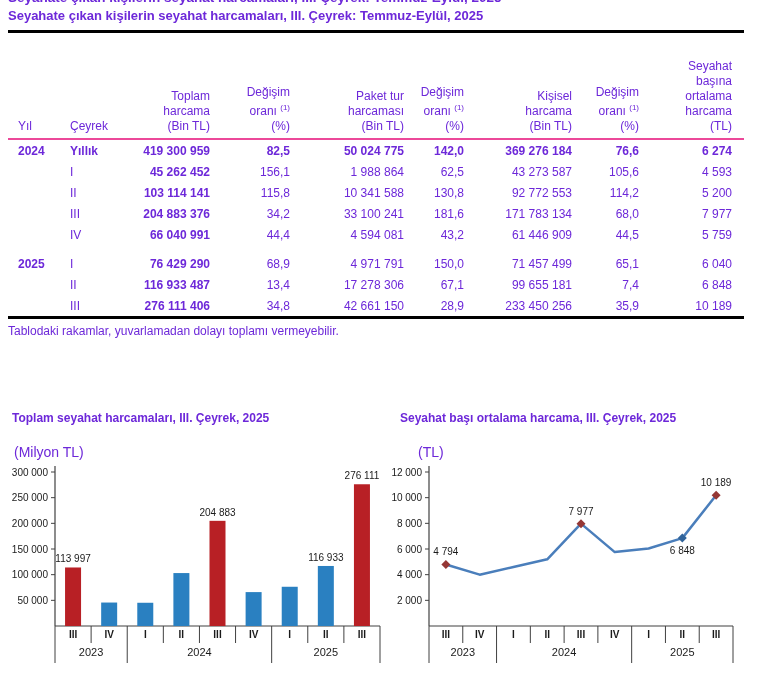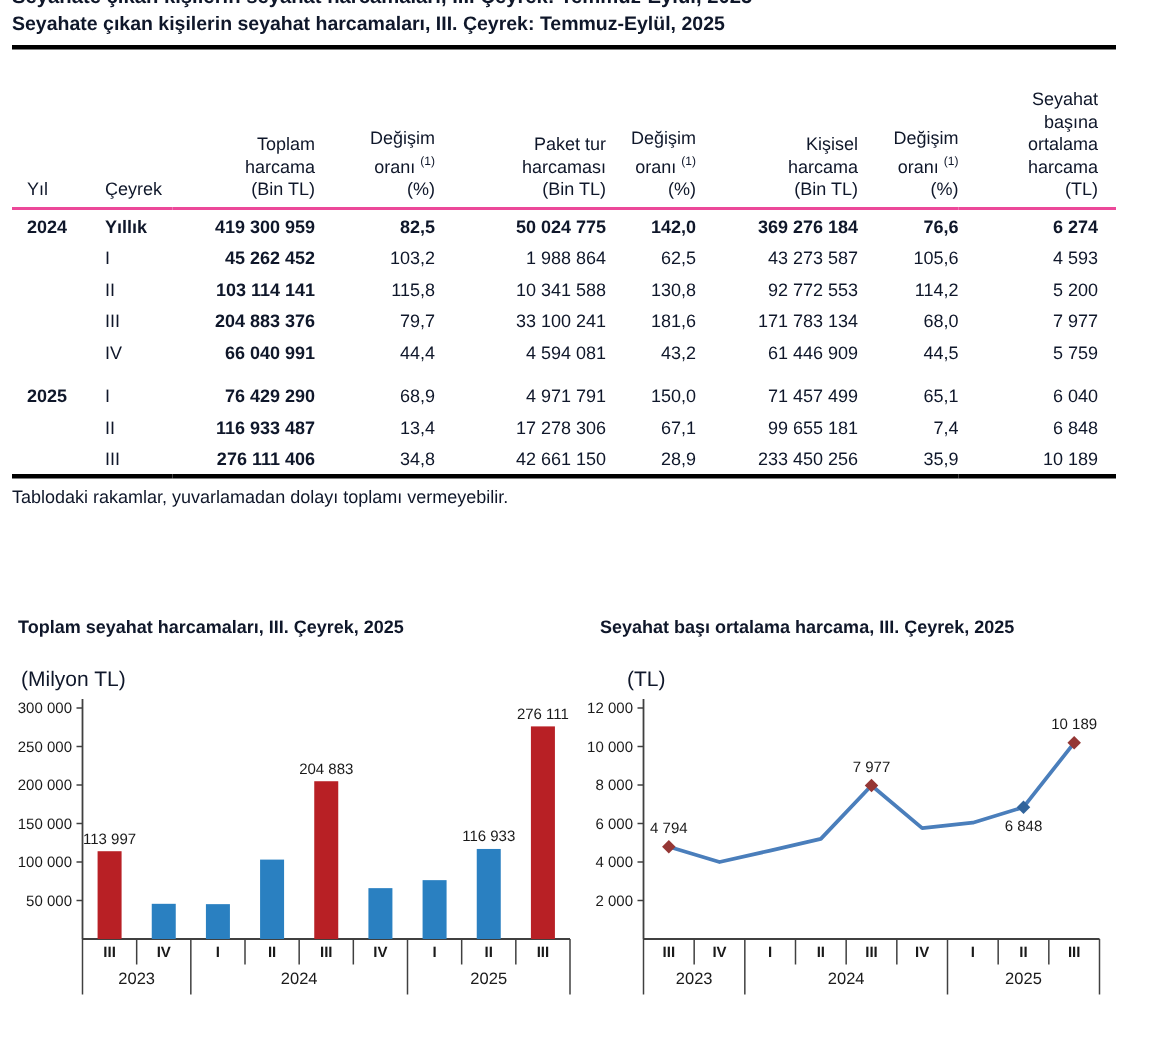--- a/index.html
+++ b/index.html
@@ -1,17 +1,17 @@
 <!DOCTYPE html>
 <html><head>
 <meta charset="utf-8">
 <style>
   html,body{margin:0;padding:0;background:#fff;}
   .page{position:relative;width:768px;height:692px;background:#fff;overflow:hidden;
-        font-family:"Liberation Sans",sans-serif;color:#0f172a;}
+        font-family:"Liberation Sans",sans-serif;color:#6d28d9;}
   .clipped-top{position:absolute;left:8px;top:-10px;font-size:13.5px;font-weight:bold;white-space:nowrap;}
   .doc-title{position:absolute;left:8px;top:8px;width:740px;font-size:13px;font-weight:bold;}
   .rule-title{position:absolute;left:8px;top:30px;width:736px;height:3px;background:#000;}
   table.data-table{position:absolute;left:8px;top:34px;width:736px;border-collapse:collapse;table-layout:fixed;}
   .data-table th{font-weight:normal;font-size:12px;line-height:15px;vertical-align:bottom;
                  padding:0 0 4px 0;height:100px;border-bottom:2px solid #ec4899;}
   .data-table th.al{text-align:left;padding-left:10px;}
   .data-table th.ar{text-align:right;}
   .data-table td{font-size:12px;height:21px;padding:0;vertical-align:middle;}
   .data-table td.al{text-align:left;padding-left:10px;}
@@ -77,21 +77,21 @@
           <td class="ar">50 024 775</td>
           <td class="ar">142,0</td>
           <td class="ar">369 276 184</td>
           <td class="ar">76,6</td>
           <td class="ar last">6 274</td>
         </tr>
         <tr class="">
           <td class="al yil"></td>
           <td class="al">I</td>
           <td class="ar total">45 262 452</td>
-          <td class="ar">103,2</td>
+          <td class="ar">156,1</td>
           <td class="ar">1 988 864</td>
           <td class="ar">62,5</td>
           <td class="ar">43 273 587</td>
           <td class="ar">105,6</td>
           <td class="ar last">4 593</td>
         </tr>
         <tr class="">
           <td class="al yil"></td>
           <td class="al">II</td>
           <td class="ar total">103 114 141</td>
@@ -99,21 +99,21 @@
           <td class="ar">10 341 588</td>
           <td class="ar">130,8</td>
           <td class="ar">92 772 553</td>
           <td class="ar">114,2</td>
           <td class="ar last">5 200</td>
         </tr>
         <tr class="">
           <td class="al yil"></td>
           <td class="al">III</td>
           <td class="ar total">204 883 376</td>
-          <td class="ar">79,7</td>
+          <td class="ar">34,2</td>
           <td class="ar">33 100 241</td>
           <td class="ar">181,6</td>
           <td class="ar">171 783 134</td>
           <td class="ar">68,0</td>
           <td class="ar last">7 977</td>
         </tr>
         <tr class="">
           <td class="al yil"></td>
           <td class="al">IV</td>
           <td class="ar total">66 040 991</td>

